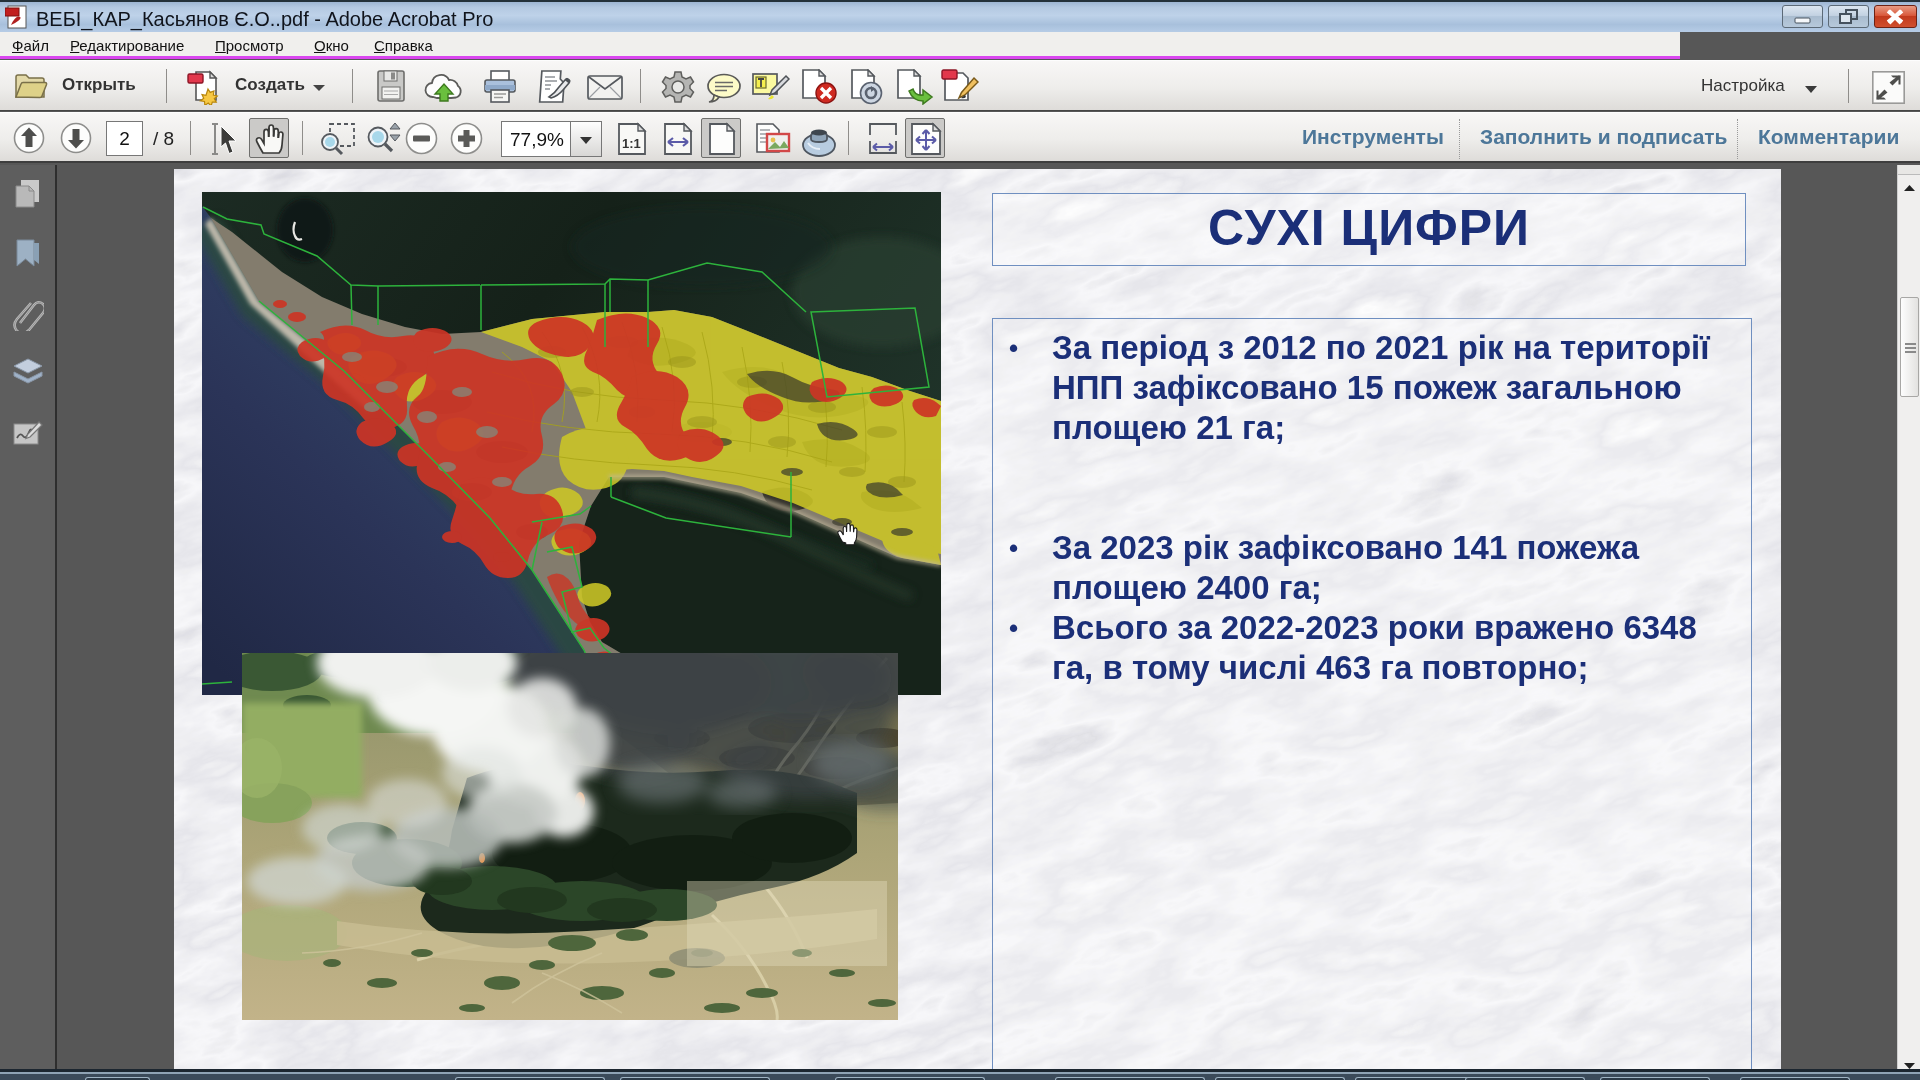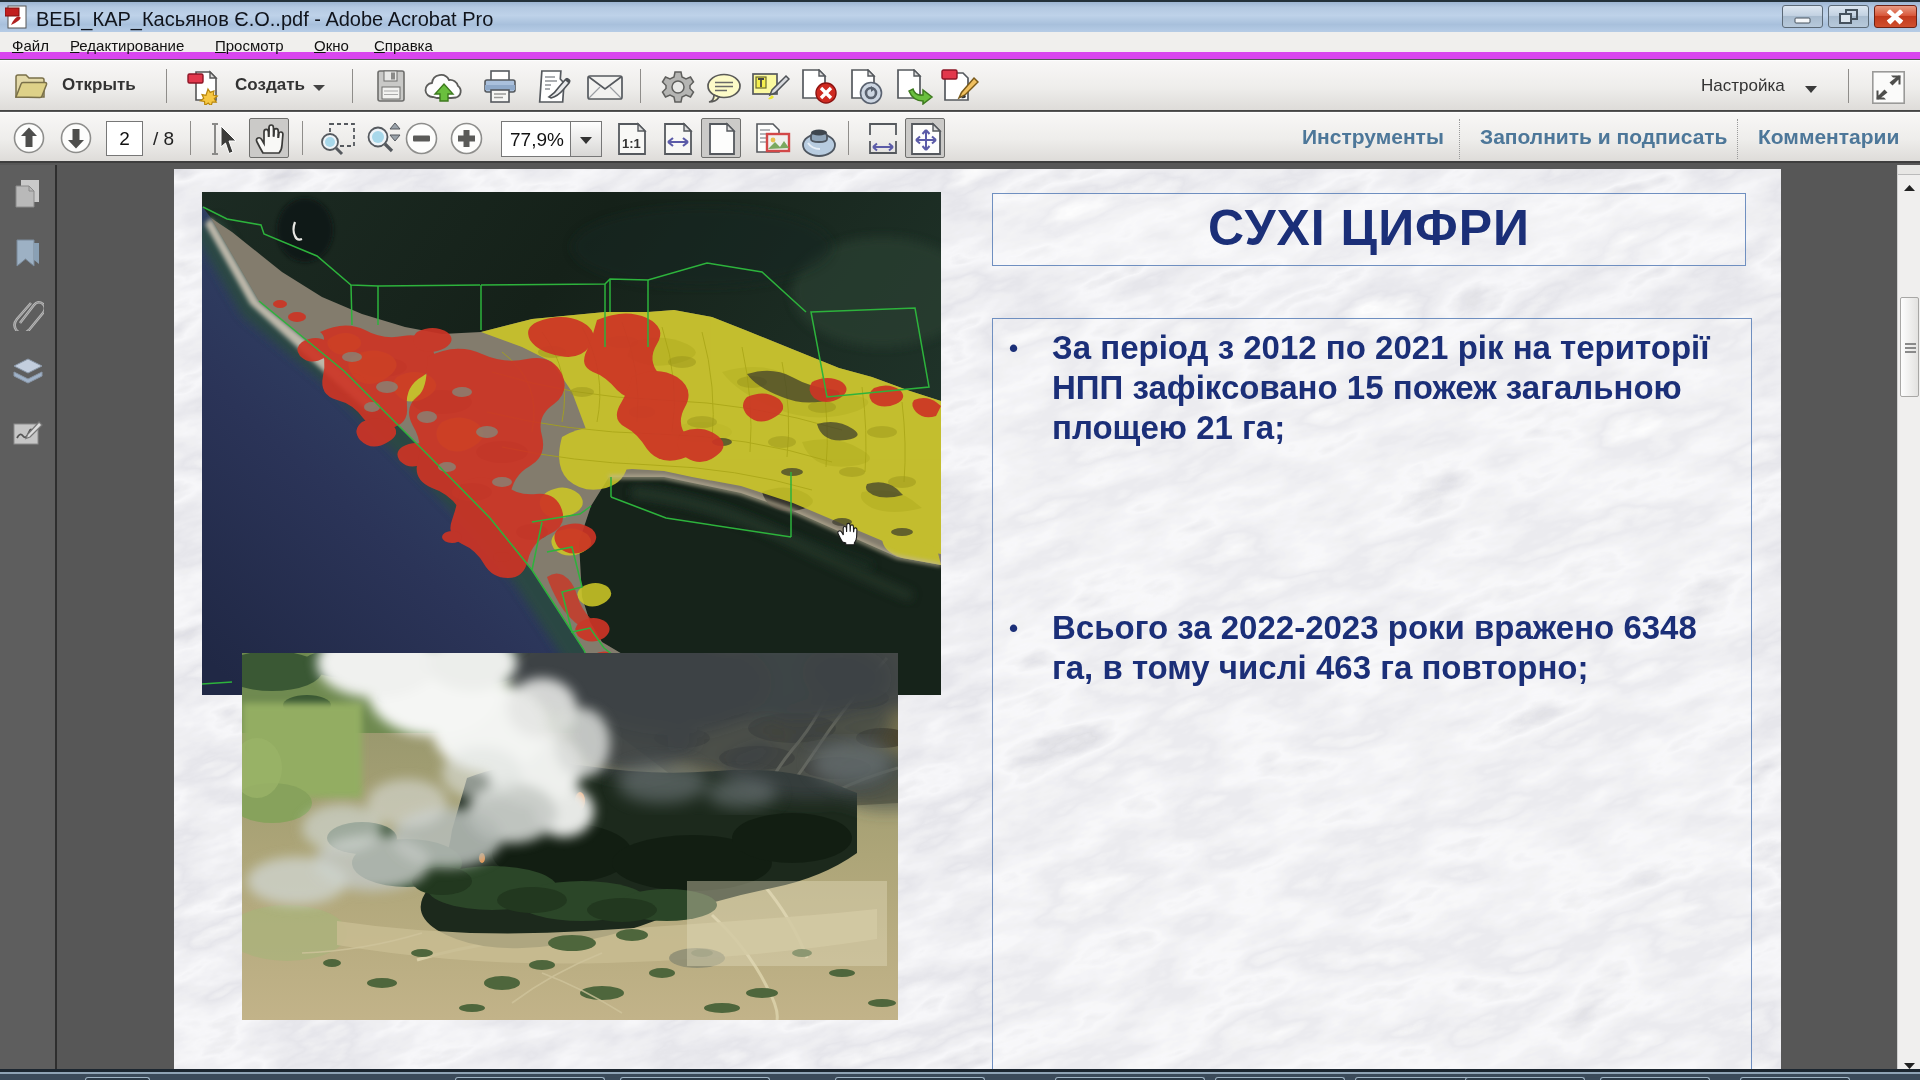--- a/index.html
+++ b/index.html
@@ -7,21 +7,21 @@
 
 #titlebar{position:absolute;left:0;top:0;width:1920px;height:32px;
 background:linear-gradient(180deg,#9eb6d3 0%,#b4c9e2 18%,#bed2e9 45%,#a8c0dc 75%,#b6cce6 100%);
 border-top:2px solid #24313a;}
 #titletext{position:absolute;left:36px;top:6px;font-size:20px;color:#10141c;}
 .winbtn{position:absolute;top:3px;height:23px;border:1px solid #5c6a77;border-radius:3px;}
 #btnmin{left:1782px;width:41px;background:linear-gradient(180deg,#dce6f0 0%,#c3d2e2 45%,#a9bccf 50%,#b7c9db 100%);}
 #btnmax{left:1828px;width:41px;background:linear-gradient(180deg,#dce6f0 0%,#c3d2e2 45%,#a9bccf 50%,#b7c9db 100%);}
 #btncls{left:1874px;width:43px;background:linear-gradient(180deg,#e89b84 0%,#d9593c 45%,#c23a1d 50%,#d04f2e 100%);border:1px solid #6e2214;}
 
-#menubar{position:absolute;left:0;top:32px;width:1920px;height:27px;background:#f0efed;border-bottom:7px solid #d946ef;}
+#menubar{position:absolute;left:0;top:32px;width:1680px;height:27px;background:#f0efed;border-bottom:3px solid #d946ef;}
 .menuitem{position:absolute;top:5px;font-size:15px;color:#111;}
 .menuitem span{text-decoration:underline;}
 
 
 #tb1{position:absolute;left:0;top:60px;width:1920px;height:51px;background:linear-gradient(180deg,#f8f7f6 0%,#eeedeb 55%,#dedcd9 100%);border-bottom:1px solid #454545;border-top:1px solid #fdfdfd;}
 #tb2{position:absolute;left:0;top:112px;width:1920px;height:51px;background:linear-gradient(180deg,#f8f7f6 0%,#eeedeb 55%,#dedcd9 100%);border-bottom:2px solid #3e3e3e;border-top:1px solid #fdfdfd;}
 .vsep{position:absolute;top:8px;width:1px;height:34px;background:#8f8d8a;}
 .tbtext{position:absolute;font-size:17px;color:#333;font-weight:bold;}
 .tbtext2{position:absolute;font-size:21px;color:#4d7799;font-weight:bold;}
 .dotsep{position:absolute;top:6px;width:1px;height:40px;border-left:1px dotted #9a9a9a;}
@@ -589,20 +589,23 @@
 
       <rect x="445" y="228" width="200" height="85" fill="#e3dbbc" opacity="0.42"></rect>
     </svg>
     <div id="titlebox">
           <div>СУХІ ЦИФРИ</div>
         </div>
     <div id="textbox">
       <div class="bl" style="top:9px">
             <div>За період з 2012 по 2021 рік на території<br>НПП зафіксовано 15 пожеж загальною<br>площею 21 га;</div>
           </div>
+      <div class="bl" style="top:209px">
+            <div>За 2023 рік зафіксовано 141 пожежа<br>площею 2400 га;</div>
+          </div>
       <div class="bl" style="top:289px">
             <div>Всього за 2022-2023 роки вражено 6348<br>га, в тому числі 463 га повторно;</div>
           </div>
     </div>
   </div>
   <div id="sidebar">
     <svg class="icon" style="left:13px;top:13px" width="30" height="30" viewBox="0 0 30 30">
       <rect x="8" y="2" width="18" height="22" fill="#cacaca"></rect>
       <path d="M3,8 L16,8 L21,13 L21,29 L3,29 Z" fill="#b9b9b9" stroke="#8a8a8a"></path>
       <path d="M16,8 L16,13 L21,13" fill="none" stroke="#8a8a8a"></path>

